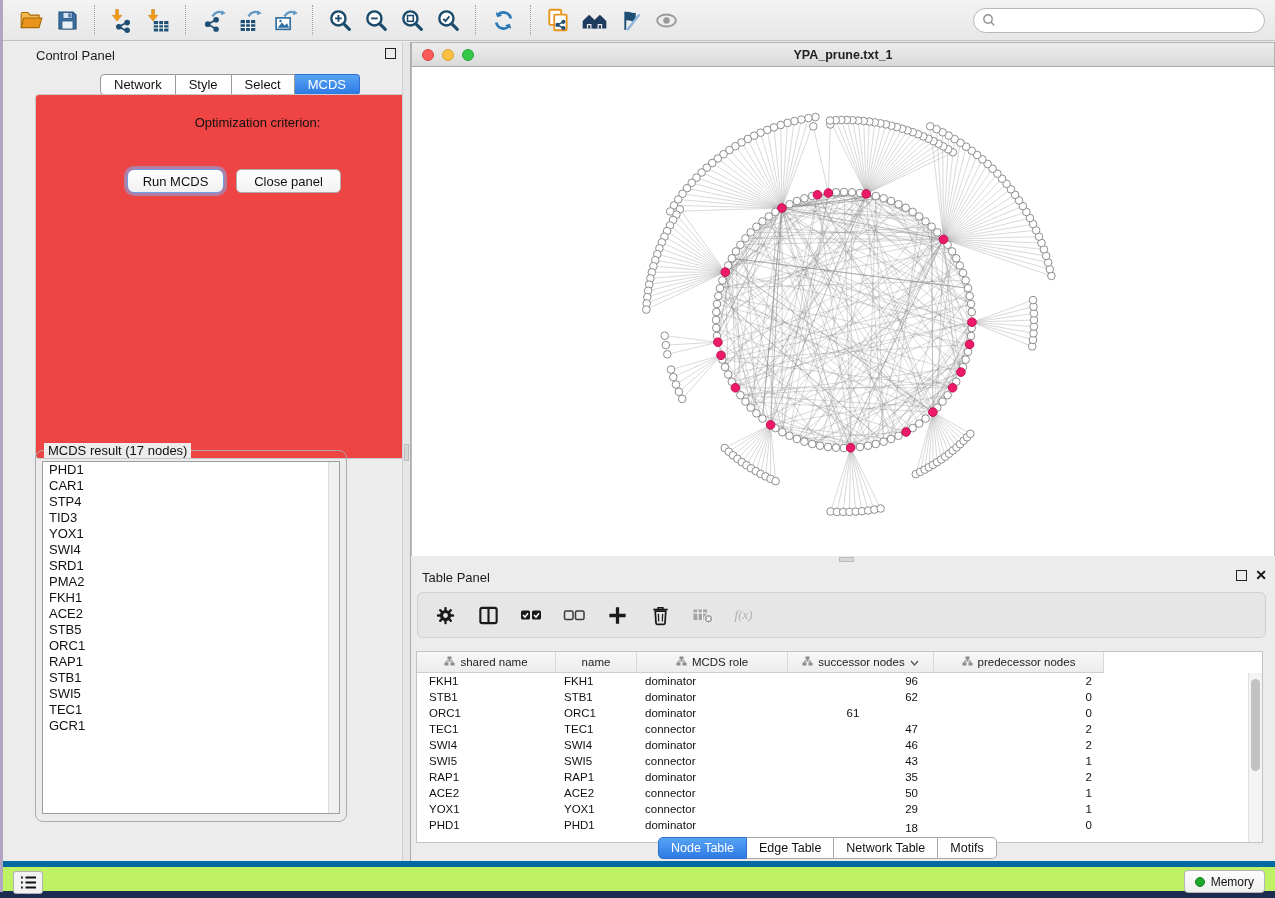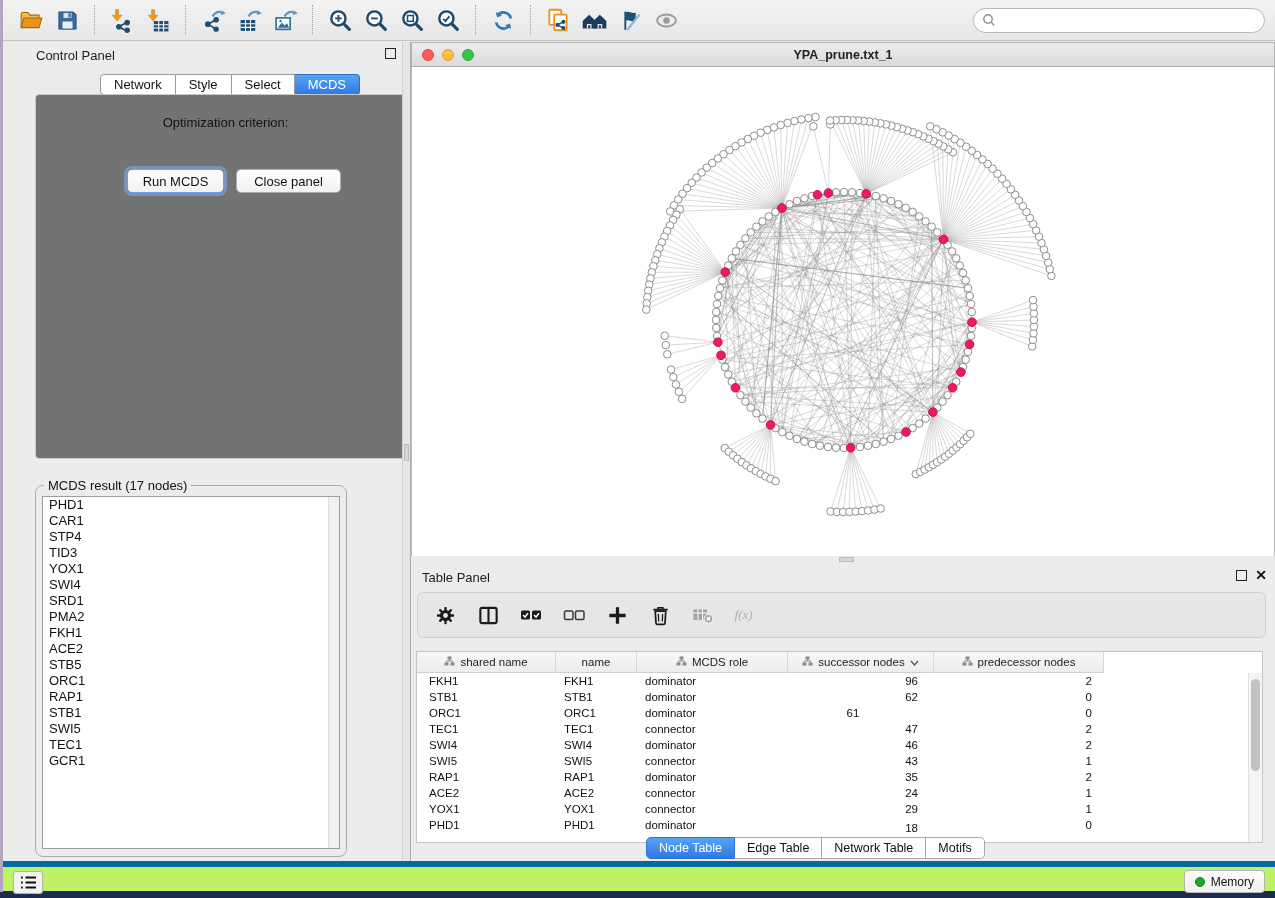--- a/index.html
+++ b/index.html
@@ -27,35 +27,35 @@
   .close-icon { font-size:14px; font-weight:bold; color:#111; line-height:11px; }
 
   .cp-tabs { position:absolute; top:32px; left:75px; height:21px; display:flex; }
   .cp-tab { height:21px; padding:0 13px; font-size:13px; color:#111; background:#fff;
     border:1px solid #9a9a9a; border-left:none; display:flex; align-items:center; }
   .cp-tab:first-child { border-left:1px solid #9a9a9a; border-radius:4px 0 0 4px; }
   .cp-tab:last-child { border-radius:0 4px 4px 0; }
   .cp-tab.active { background:linear-gradient(#57a3f5,#2e7ae3); color:#fff; border-color:#2e6fd0; }
 
   .cp-body { position:absolute; left:10px; right:8px; top:52px; height:365px;
-    background:#737373; border:1px solid #c9c9c9; border-radius:4px; }
+    background:#ef4444; border:1px solid #c9c9c9; border-radius:4px;padding-left:32px; }
   .opt-label { position:absolute; top:20px; width:100%; text-align:center; font-size:13px; color:#111; }
   .opt-select { position:absolute; left:34px; right:35px; top:40px; height:24px; background:#fff;
     border:1px solid #a8a8a8; border-radius:4px; }
   .opt-select .val { position:absolute; left:9px; top:4px; font-size:13px; color:#111; white-space:nowrap; }
   .opt-stepper { position:absolute; right:1px; top:1px; bottom:1px; width:21px; border-radius:3px;
     background:linear-gradient(#5aa4f5,#2f7be0); display:flex; flex-direction:column; align-items:center; justify-content:center; gap:1px; }
   .btn-row { position:absolute; top:74px; left:0; right:0; height:25px; }
   .cp-btn { position:absolute; height:24px; background:linear-gradient(#ffffff,#f1f1f1);
     border:1px solid #adadad; border-radius:5px; font-size:13px; color:#111;
     display:flex; align-items:center; justify-content:center; font-family:"Liberation Sans",sans-serif; }
-  .run-btn { left:91px; width:97px; border-color:#6f9fe8; box-shadow:0 0 0 3px rgba(125,175,240,.55); }
+  .run-btn { left:91px; width:97px; border-color:#6f9fe8; box-shadow:0 0 0 3px rgba(125,175,240,.55);border-radius:7px; }
   .closep-btn { left:200px; width:105px; }
 
-  .mcds-group { position:absolute; left:10px; width:312px; top:443px; height:372px;
+  .mcds-group { position:absolute; left:10px; width:312px; top:408px; height:372px;
     border:1px solid #ababab; border-radius:8px; }
   .mcds-legend { position:absolute; top:-8px; left:8px; background:#ececec; padding:0 4px; font-size:13px; color:#111; }
   .mcds-list { position:absolute; left:6px; right:6px; top:10px; bottom:7px; background:#fff;
     border:1px solid #9e9e9e; overflow:hidden; }
   .mcds-scroll { position:absolute; right:0; top:0; bottom:0; width:11px; background:#f0f0f0; border-left:1px solid #dcdcdc; }
   .mcds-item { font-size:13px; color:#111; line-height:16px; padding-left:6px; }
 
   
   .v-splitter { position:absolute; left:399px; width:9px; top:42px; bottom:30px; background:#e6e6e6;
     border-left:1px solid #cfcfcf; border-right:1px solid #adadad; }
@@ -84,21 +84,21 @@
   .tbl-wrap { position:absolute; left:5px; right:12px; top:87px; height:192px; background:#fff; border:1px solid #c4c4c4; }
   .tbl-header { position:absolute; top:0; left:0; height:21px; display:flex; }
   .th-cell { height:21px; background:linear-gradient(#f7f7f7,#ededed); border-right:1px solid #d8d8d8; border-bottom:1px solid #cfcfcf;
     display:flex; align-items:center; justify-content:center; gap:5px; font-size:11.5px; color:#222; }
   .tbl-rows { position:absolute; top:21px; left:0; right:14px; }
   .t-row { display:flex; height:16px; align-items:center; }
   .t-cell { font-size:11.5px; color:#111; white-space:nowrap; overflow:hidden; }
   .tbl-scroll { position:absolute; right:0; top:21px; bottom:0; width:14px; background:#f4f4f4; border-left:1px solid #e0e0e0; }
   .tbl-thumb { position:absolute; left:2px; top:6px; width:9px; height:92px; background:#c2c2c2; border-radius:5px; }
 
-  .bottom-tabs { position:absolute; top:273px; left:235px; height:37px; display:flex; }
+  .bottom-tabs { position:absolute; top:273px; left:247px; height:37px; display:flex; }
   .bt-tab { height:22px; padding:0 12px; background:#fff; border:1px solid #a8a8a8; border-left:none;
     font-size:12.5px; color:#111; display:flex; align-items:center; }
   .bt-tab:first-child { border-left:1px solid #a8a8a8; border-radius:5px 0 0 5px; }
   .bt-tab:last-child { border-radius:0 5px 5px 0; }
   .bt-tab.active { background:linear-gradient(#57a3f5,#2e7ae3); color:#fff; border-color:#2e6fd0; }
 
   
   .status-bar { position:absolute; left:0; right:0; bottom:0; height:30px; background:#bef264; border-top:6px solid #0369a1; }
   .list-btn { position:absolute; left:10px; top:4px; width:30px; height:23px; background:#f2f2f2;
     border:1px solid #b2b2b2; border-radius:3px; display:flex; align-items:center; justify-content:center; }
@@ -734,21 +734,21 @@
               <div class="t-cell" style="width: 139px; text-align: left; padding-left: 12px;">RAP1</div>
               <div class="t-cell" style="width: 81px; text-align: left; padding-left: 8px;">RAP1</div>
               <div class="t-cell" style="width: 151px; text-align: left; padding-left: 8px;">dominator</div>
               <div class="t-cell" style="width: 146px; text-align: right; padding-right: 16px;">35</div>
               <div class="t-cell" style="width: 170px; text-align: right; padding-right: 12px;">2</div>
             </div>
             <div class="t-row">
               <div class="t-cell" style="width: 139px; text-align: left; padding-left: 12px;">ACE2</div>
               <div class="t-cell" style="width: 81px; text-align: left; padding-left: 8px;">ACE2</div>
               <div class="t-cell" style="width: 151px; text-align: left; padding-left: 8px;">connector</div>
-              <div class="t-cell" style="width: 146px; text-align: right; padding-right: 16px;">24</div>
+              <div class="t-cell" style="width: 146px; text-align: right; padding-right: 16px;">50</div>
               <div class="t-cell" style="width: 170px; text-align: right; padding-right: 12px;">1</div>
             </div>
             <div class="t-row">
               <div class="t-cell" style="width: 139px; text-align: left; padding-left: 12px;">YOX1</div>
               <div class="t-cell" style="width: 81px; text-align: left; padding-left: 8px;">YOX1</div>
               <div class="t-cell" style="width: 151px; text-align: left; padding-left: 8px;">connector</div>
               <div class="t-cell" style="width: 146px; text-align: right; padding-right: 16px;">29</div>
               <div class="t-cell" style="width: 170px; text-align: right; padding-right: 12px;">1</div>
             </div>
             <div class="t-row">

